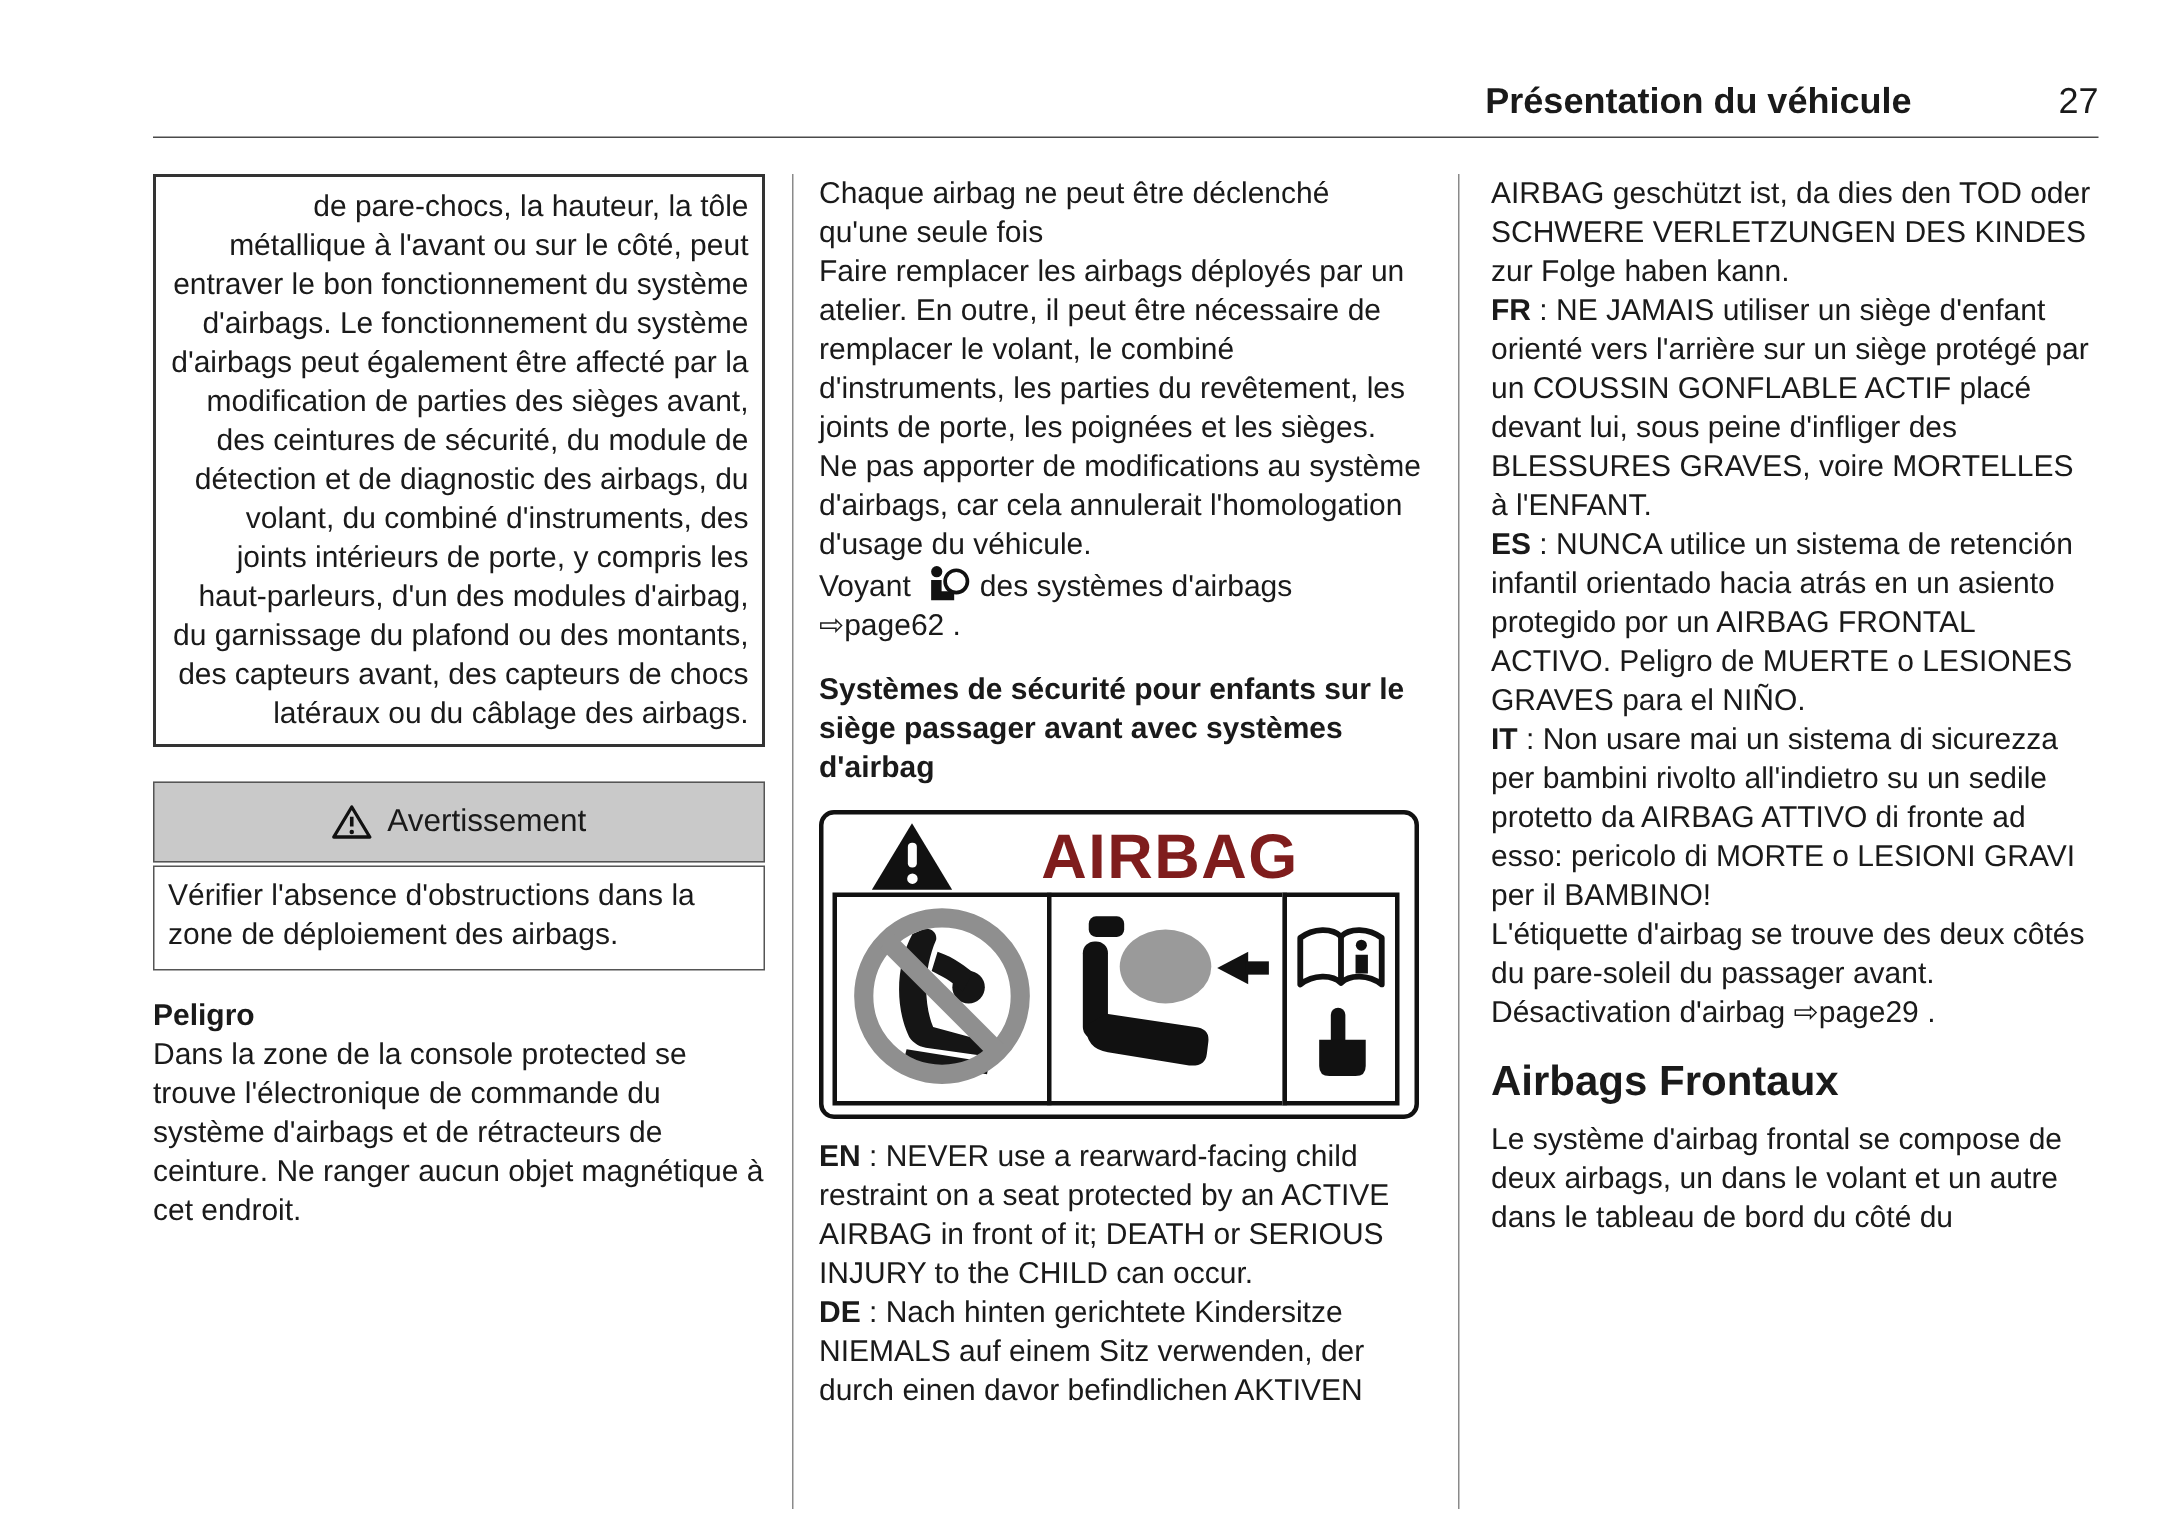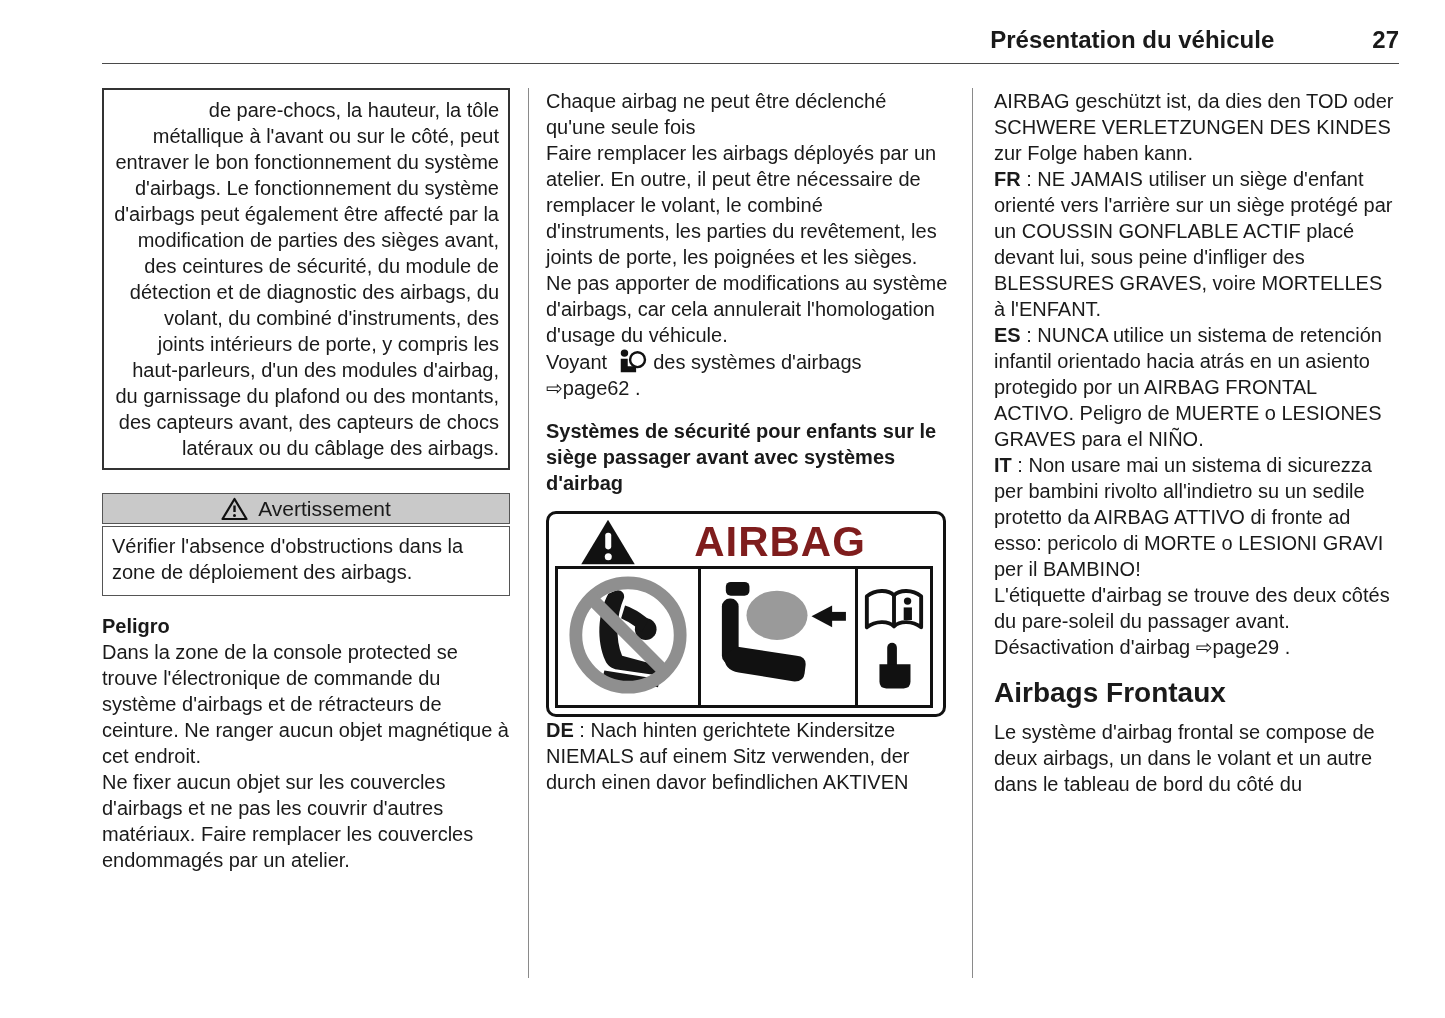--- a/index.html
+++ b/index.html
@@ -3,39 +3,39 @@
 <meta charset="utf-8">
 <style>
   * { margin:0; padding:0; box-sizing:border-box; }
   html,body { width:1445px; height:1018px; background:#ffffff; overflow:hidden; }
   body { font-family:"Liberation Sans", sans-serif; color:#1a1a1a; }
   .page { position:relative; width:1445px; height:1018px; padding:26px 46px 0 102px; }
 
   
   .page-header { display:flex; justify-content:flex-end; align-items:baseline; }
   .header-title { font-weight:bold; font-size:24px; margin-right:98px; }
-  .header-page-num { font-weight:bold; font-size:24px; }
+  .header-page-num { font-weight:normal; font-size:24px;margin-top:28px; }
   .header-rule { border-bottom:1.5px solid #4a4a4a; margin-top:9px; }
 
   
   .columns { display:flex; align-items:stretch; margin-top:24px; height:890px; overflow:hidden; }
   .col { font-size:20px; line-height:26px; }
   .col p { margin:0; }
   .col1 { width:426px; padding-right:18px; }
   .col2 { width:444px; border-left:1px solid #8a8a8a; padding-left:17px; padding-right:23px; }
   .col3 { width:426px; border-left:1px solid #8a8a8a; padding-left:21px; }
 
   .bold { font-weight:bold; }
   .mt-sm { margin-top:12px !important; }
   .mt-md { margin-top:17px !important; }
 
   
   .framed-box { border:2px solid #333; padding:7px 9px;text-align:right; }
   .warning-box { margin-top:23px; }
-  .warning-header { background:#c9c9c9; border:1.5px solid #555; height:31px;
+  .warning-header { background:#c9c9c9; border:1.5px solid #555; height:54px;
                     display:flex; align-items:center; justify-content:center; gap:10px; font-size:21px; }
   .warning-header svg { display:block; }
   .warning-body { border:1.5px solid #555; margin-top:2px; padding:6px 9px 10px; }
 
   
   .indicator-line { margin-top:12px; }
   .indicator-line svg { vertical-align:-6px; margin:0 6px 0 8px; }
   .child-heading { font-weight:bold; font-size:20px; margin-top:17px !important; }
 
   .airbag-label { margin-top:15px; width:400px; border:3px solid #111; border-radius:10px; padding:4px 6px 6px; background:#fff; }
@@ -78,21 +78,20 @@
           </svg>
           <span>Avertissement</span>
         </div>
         <div class="warning-body">
           <p>Vérifier l'absence d'obstructions dans la zone de déploiement des airbags.</p>
         </div>
       </div>
 
       <p class="bold mt-md">Peligro</p>
       <p>Dans la zone de la console protected se trouve l'électronique de commande du système d'airbags et de rétracteurs de ceinture. Ne ranger aucun objet magnétique à cet endroit.</p>
-      <p>Ne fixer aucun objet sur les couvercles d'airbags et ne pas les couvrir d'autres matériaux. Faire remplacer les couvercles endommagés par un atelier.</p>
     </section>
 
     <section class="col col2">
       <p>Chaque airbag ne peut être déclenché qu'une seule fois</p>
       <p>Faire remplacer les airbags déployés par un atelier. En outre, il peut être nécessaire de remplacer le volant, le combiné d'instruments, les parties du revêtement, les joints de porte, les poignées et les sièges.</p>
       <p>Ne pas apporter de modifications au système d'airbags, car cela annulerait l'homologation d'usage du véhicule.</p>
 
       <p class="indicator-line"><span>Voyant</span><svg width="32" height="27" viewBox="0 0 34 29">
             <g fill="#111">
               <circle cx="10" cy="5.5" r="4"></circle>
@@ -154,20 +153,21 @@
               </g>
               <g fill="#111">
                 <rect x="26" y="70" width="10" height="30" rx="5"></rect>
                 <path d="M18 92 h32 v18 q0 7 -7 7 h-18 q-7 0 -7 -7 z"></path>
               </g>
             </svg>
           </div>
         </div>
       </div>
 
+      <p class="lang mt-sm"><b>EN</b><span> : NEVER use a rearward-facing child restraint on a seat protected by an ACTIVE AIRBAG in front of it; DEATH or SERIOUS INJURY to the CHILD can occur.</span></p>
       <p class="lang"><b>DE</b><span> : Nach hinten gerichtete Kindersitze NIEMALS auf einem Sitz verwenden, der durch einen davor befindlichen AKTIVEN</span></p>
     </section>
 
     <section class="col col3">
       <p>AIRBAG geschützt ist, da dies den TOD oder SCHWERE VERLETZUNGEN DES KINDES zur Folge haben kann.</p>
       <p class="lang"><b>FR</b><span> : NE JAMAIS utiliser un siège d'enfant orienté vers l'arrière sur un siège protégé par un COUSSIN GONFLABLE ACTIF placé devant lui, sous peine d'infliger des BLESSURES GRAVES, voire MORTELLES à l'ENFANT.</span></p>
       <p class="lang"><b>ES</b><span> : NUNCA utilice un sistema de retención infantil orientado hacia atrás en un asiento protegido por un AIRBAG FRONTAL ACTIVO. Peligro de MUERTE o LESIONES GRAVES para el NIÑO.</span></p>
       <p class="lang"><b>IT</b><span> : Non usare mai un sistema di sicurezza per bambini rivolto all'indietro su un sedile protetto da AIRBAG ATTIVO di fronte ad esso: pericolo di MORTE o LESIONI GRAVI per il BAMBINO!</span></p>
       <p>L'étiquette d'airbag se trouve des deux côtés du pare-soleil du passager avant.</p>
       <p>Désactivation d'airbag ⇨page29 .</p>

